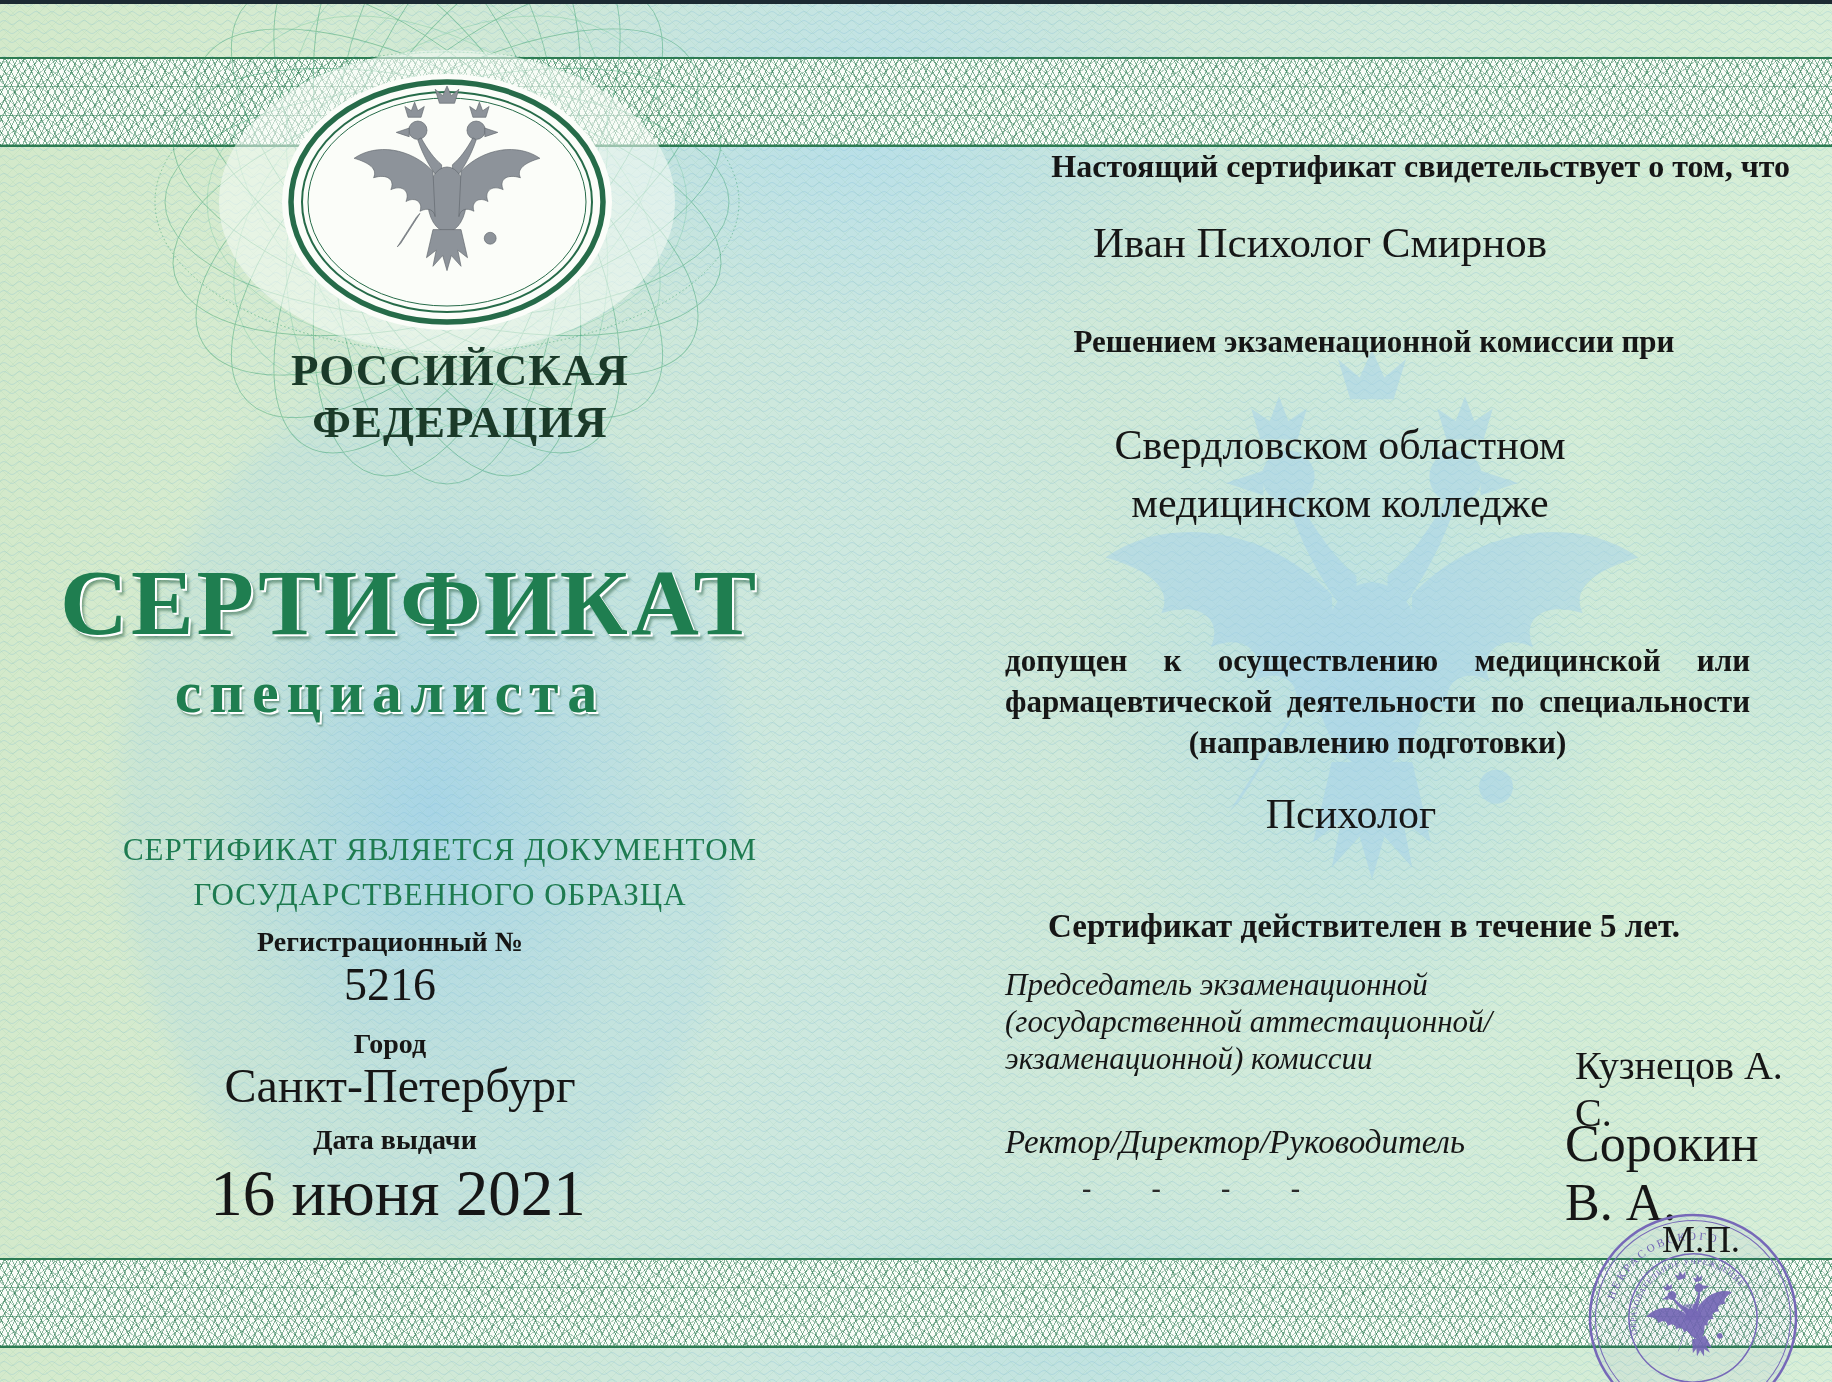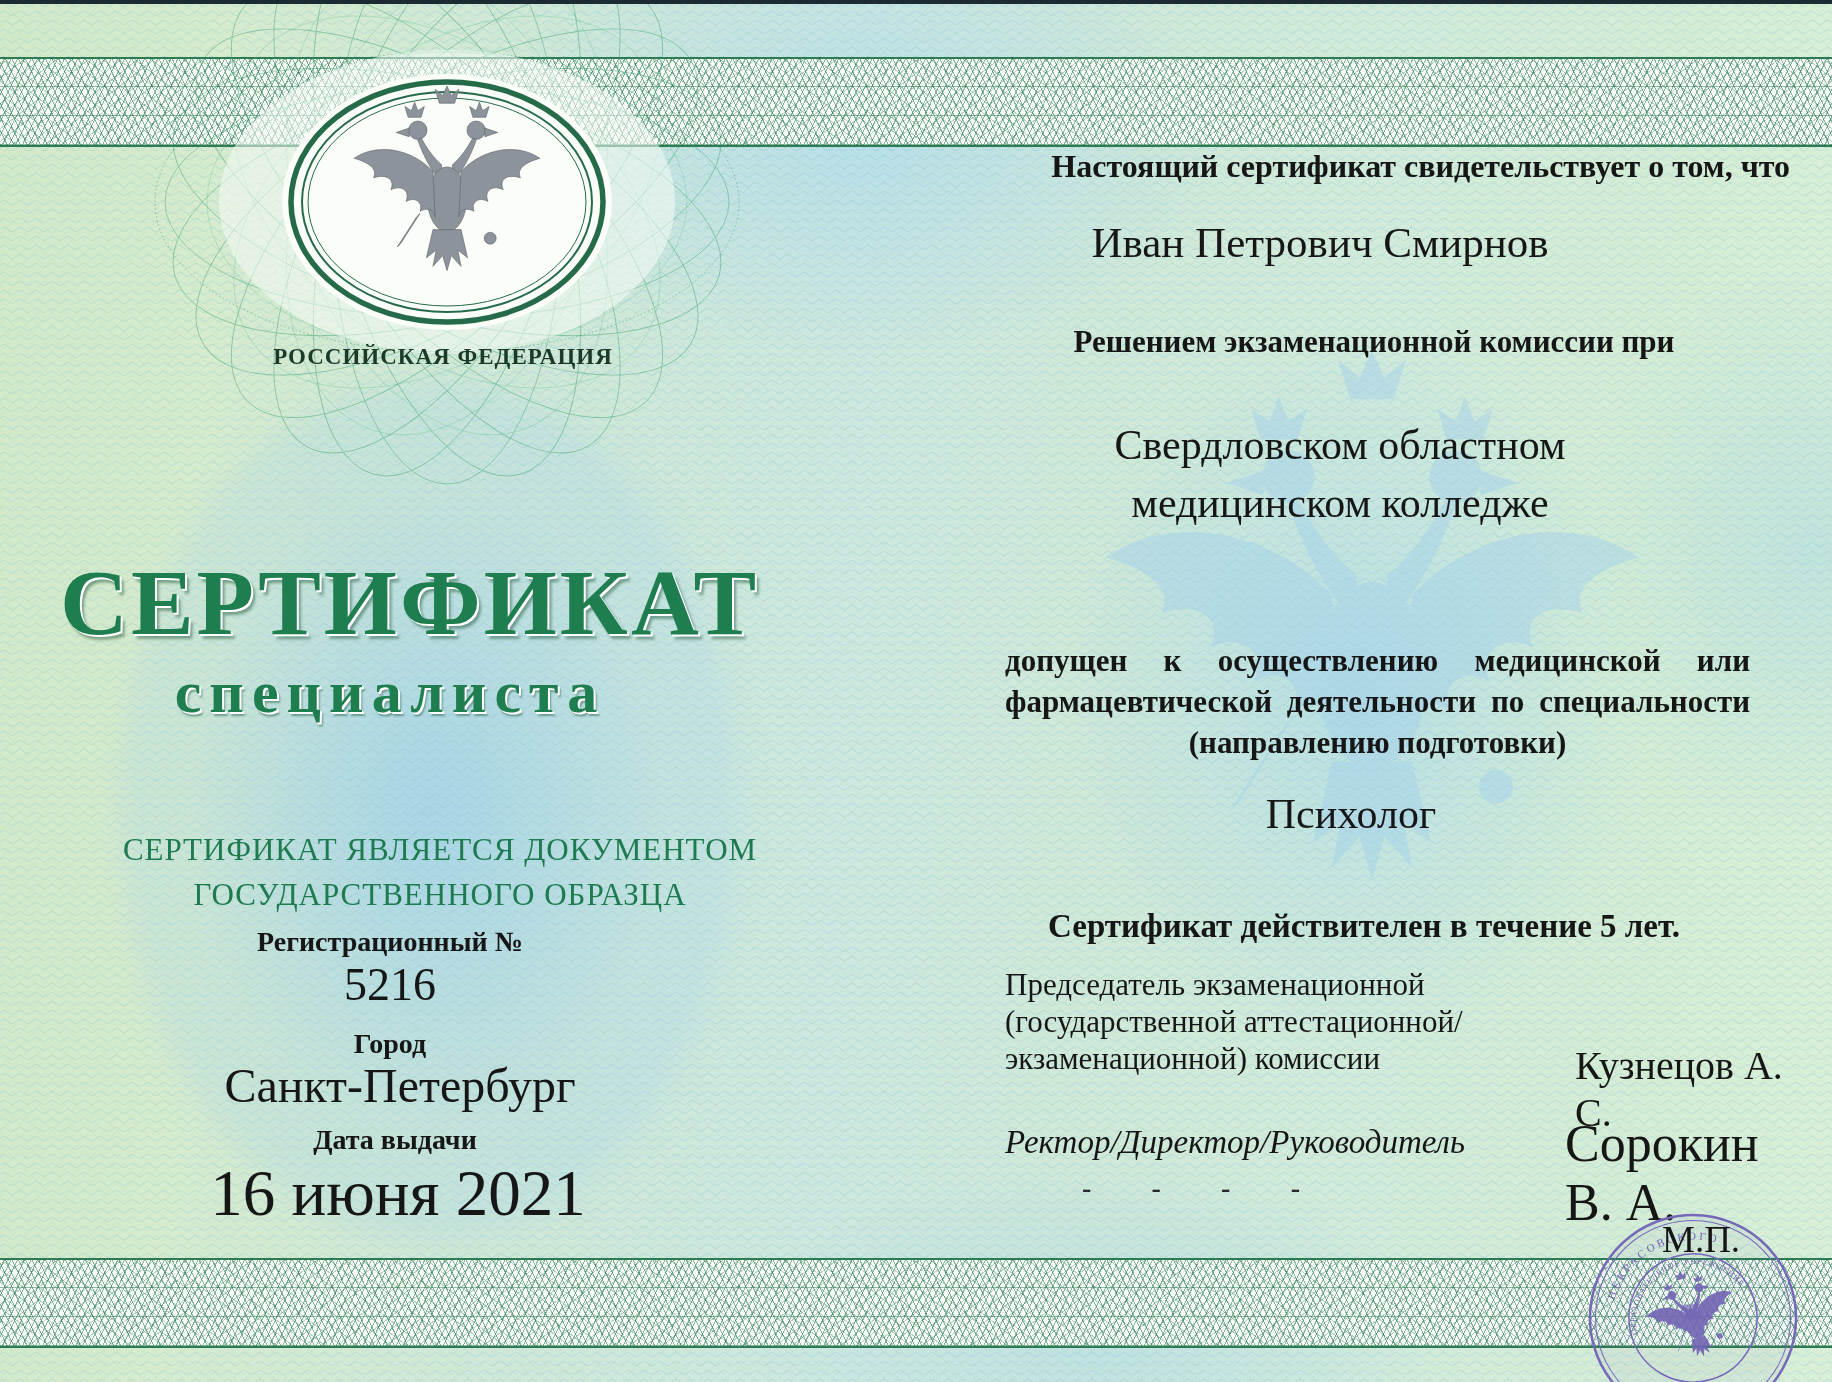--- a/index.html
+++ b/index.html
@@ -25,42 +25,42 @@
       repeating-linear-gradient(38deg,  rgba(26,112,68,.30) 0 1px, transparent 1px 10px),
       repeating-linear-gradient(-38deg, rgba(26,112,68,.30) 0 1px, transparent 1px 10px),
       repeating-linear-gradient(0deg,   rgba(26,112,68,.45) 0 1px, transparent 1px 29px);
     border-top:2px solid #2c7b52; border-bottom:2px solid #2c7b52;
   }
   #band-top{top:57px;height:86px;}
   #band-bottom{top:1258px;height:86px;}
   svg.layer{left:0;top:0;z-index:1;}
   svg.decor{left:0;top:0;z-index:3;}
   .txt{z-index:4;}
-  .country{left:123px;top:344px;width:640px;font-size:23px;font-weight:bold;letter-spacing:1px;color:#1b3a29;}
+  .country{left:140px;top:344px;width:640px;font-size:45px;font-weight:bold;letter-spacing:1px;color:#1b3a29;}
   .cert-title{left:60px;top:548px;width:660px;font-size:94px;font-weight:bold;letter-spacing:3px;color:#1f7e50;
     text-shadow:1px 1px 0 #fff,2px 2px 0 #fff,4px 5px 3px rgba(15,75,45,.45);}
   .cert-sub{left:60px;top:658px;width:660px;font-size:60px;font-weight:bold;letter-spacing:8px;color:#1f7e50;
     text-shadow:1px 1px 0 #fff,2px 2px 0 #fff,3px 4px 2px rgba(15,75,45,.45);}
   .doc-note{left:70px;top:827px;width:740px;font-size:31px;color:#1e7b50;letter-spacing:1px;line-height:45px;}
   .lbl{font-weight:bold;font-size:28px;}
   .reg-label{left:40px;top:926px;width:700px;}
   .reg-num{left:40px;top:958px;width:700px;font-size:46px;}
   .city-label{left:40px;top:1028px;width:700px;}
   .city-val{left:50px;top:1058px;width:700px;font-size:48px;}
   .date-label{left:45px;top:1124px;width:700px;text-align:center;}
   .date-val{left:48px;top:1156px;width:700px;font-size:65px;}
   .intro{left:990px;top:148px;width:800px;font-size:32px;font-weight:bold;text-align:right;}
   .holder{left:970px;top:218px;width:700px;font-size:43px;}
   .decision{left:1024px;top:324px;width:700px;font-size:31px;font-weight:bold;}
   .institution{left:990px;top:408px;width:700px;font-size:42px;line-height:58px;margin-top:8px;}
   .admission{left:1005px;top:640px;width:745px;font-size:31px;font-weight:bold;line-height:41px;}
   .admission .just{text-align:justify;text-align-last:justify;}
   .specialty{left:1001px;top:790px;width:700px;font-size:42px;}
   .validity{left:1014px;top:908px;width:700px;font-size:33px;font-weight:bold;}
-  .chair{left:1005px;top:966px;width:620px;font-size:31px;line-height:37px;}
+  .chair{left:1005px;top:966px;width:620px;font-size:31px;font-style:italic;line-height:37px;}
   .chair-name{left:1575px;top:1042px;width:230px;font-size:40px;}
   .head-title{left:1005px;top:1124px;width:620px;font-size:33px;font-style:italic;}
   .head-name{left:1565px;top:1114px;width:240px;font-size:52px;}
   .dashes{left:1082px;top:1172px;width:218px;display:flex;justify-content:space-between;font-size:28px;font-weight:bold;color:#2a2a2a;}
   .seal-label{left:1662px;top:1218px;width:120px;font-size:37px;z-index:6;}
   svg.stamp{z-index:5;left:1560px;top:1180px;}
 </style>
 </head>
 <body>
 
@@ -152,21 +152,21 @@
     <div>ГОСУДАРСТВЕННОГО  ОБРАЗЦА</div>
   </div>
   <div class="abs txt ctr lbl reg-label">Регистрационный №</div>
   <div class="abs txt ctr reg-num">5216</div>
   <div class="abs txt ctr lbl city-label">Город</div>
   <div class="abs txt ctr city-val">Санкт-Петербург</div>
   <div class="abs txt ctr lbl date-label">Дата выдачи</div>
   <div class="abs txt ctr date-val">16 июня 2021</div>
 
   <div class="abs txt ctr intro">Настоящий сертификат свидетельствует о том, что</div>
-  <div class="abs txt ctr holder">Иван Петрович Смирнов</div>
+  <div class="abs txt ctr holder">Иван Психолог Смирнов</div>
   <div class="abs txt ctr decision">Решением экзаменационной комиссии при</div>
   <div class="abs txt ctr institution">
     <div>Свердловском областном</div>
     <div>медицинском колледже</div>
   </div>
   <div class="abs txt admission">
     <div class="just">допущен к осуществлению медицинской или</div>
     <div class="just">фармацевтической деятельности по специальности</div>
     <div class="ctr">(направлению подготовки)</div>
   </div>

